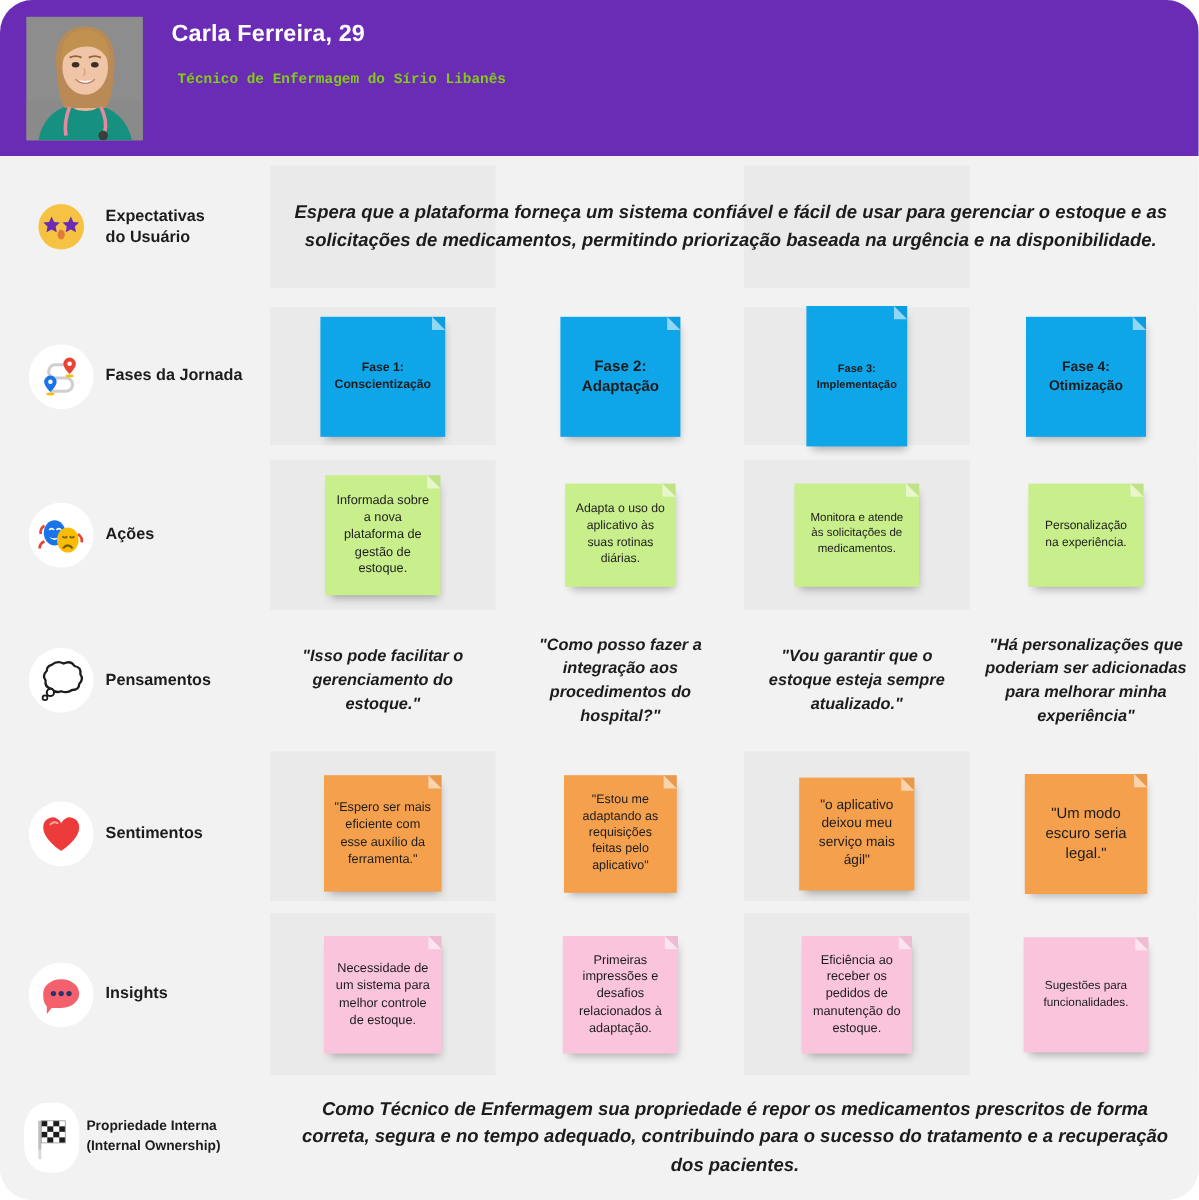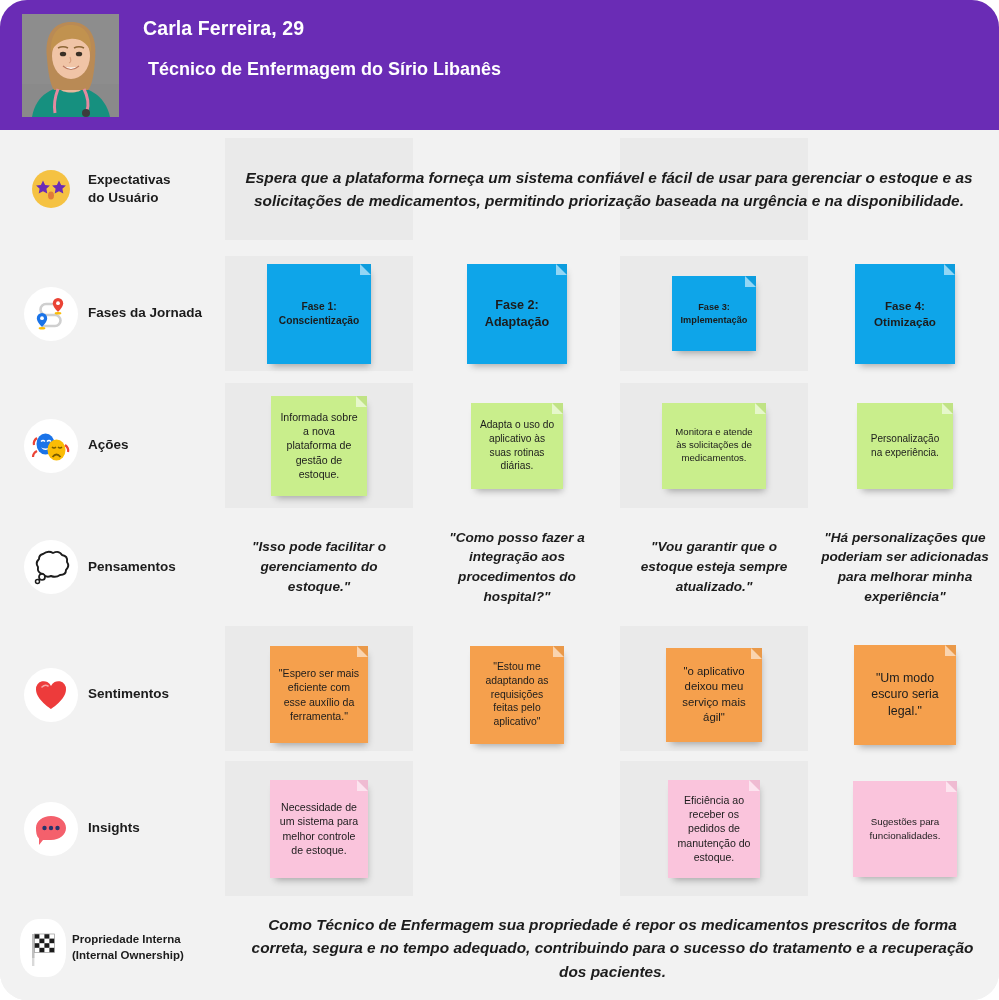--- a/index.html
+++ b/index.html
@@ -40,23 +40,24 @@
     position: absolute;
     left: 143px; top: 17px;
     font-size: 19.5px;
     font-weight: bold;
     color: #ffffff;
     letter-spacing: 0.1px;
   }
   #persona-role {
     position: absolute;
     left: 148px; top: 59px;
-    font-size: 18px;
+    font-size: 12px;
     font-weight: bold;
-    color: #ffffff;
+    color: #84cc16;
+    font-family: Liberation Mono, monospace;
   }
 
   
   .colband {
     position: absolute;
     top: 130px;
     height: 870px;
     background: #eaeaea;
   }
   .rowstrip {
@@ -265,21 +266,21 @@
     <div class="cells">
       <div class="cell" style="left:0px;width:188px;">
         <div class="note yellow" style="width:104px;height:100px;font-size:10.2px;font-weight:bold;white-space:pre-line;">Fase 1:
 Conscientização</div>
       </div>
       <div class="cell" style="left:198px;width:188px;">
         <div class="note yellow" style="width:100px;height:100px;font-size:12.6px;font-weight:bold;white-space:pre-line;">Fase 2:
 Adaptação</div>
       </div>
       <div class="cell" style="left:395px;width:188px;">
-        <div class="note yellow" style="width:84px;height:75px;font-size:9.2px;font-weight:bold;white-space:pre-line;">Fase 3:
+        <div class="note yellow" style="width:84px;height:117px;font-size:9.2px;font-weight:bold;white-space:pre-line;">Fase 3:
 Implementação</div>
       </div>
       <div class="cell" style="left:586px;width:188px;">
         <div class="note yellow" style="width:100px;height:100px;font-size:11.6px;font-weight:bold;white-space:pre-line;">Fase 4:
 Otimização</div>
       </div>
     </div>
   </div>
 
   <div class="row" style="top:383px;height:125px;">
@@ -378,20 +379,23 @@
           <circle cx="13.5" cy="19" r="2.2" fill="#27346B"></circle>
           <circle cx="20" cy="19" r="2.2" fill="#27346B"></circle>
           <circle cx="26.5" cy="19" r="2.2" fill="#27346B"></circle>
         </svg>
       </span>
       <span class="row-label-text">Insights</span>
     </div>
     <div class="cells">
       <div class="cell" style="left:0px;width:188px;">
         <div class="note pink" style="width:98px;height:98px;font-size:10.6px;">Necessidade de um sistema para melhor controle de estoque.</div>
+      </div>
+      <div class="cell" style="left:198px;width:188px;">
+        <div class="note pink" style="width:96px;height:98px;font-size:10.6px;">Primeiras impressões e desafios relacionados à adaptação.</div>
       </div>
       <div class="cell" style="left:586px;width:188px;">
         <div class="note pink" style="width:104px;height:96px;font-size:9.8px;">Sugestões para funcionalidades.</div>
       </div>
       <div class="cell" style="left:395px;width:188px;">
         <div class="note pink" style="width:92px;height:98px;font-size:10.6px;">Eficiência ao receber os pedidos de manutenção do estoque.</div>
       </div>
     </div>
   </div>
 

